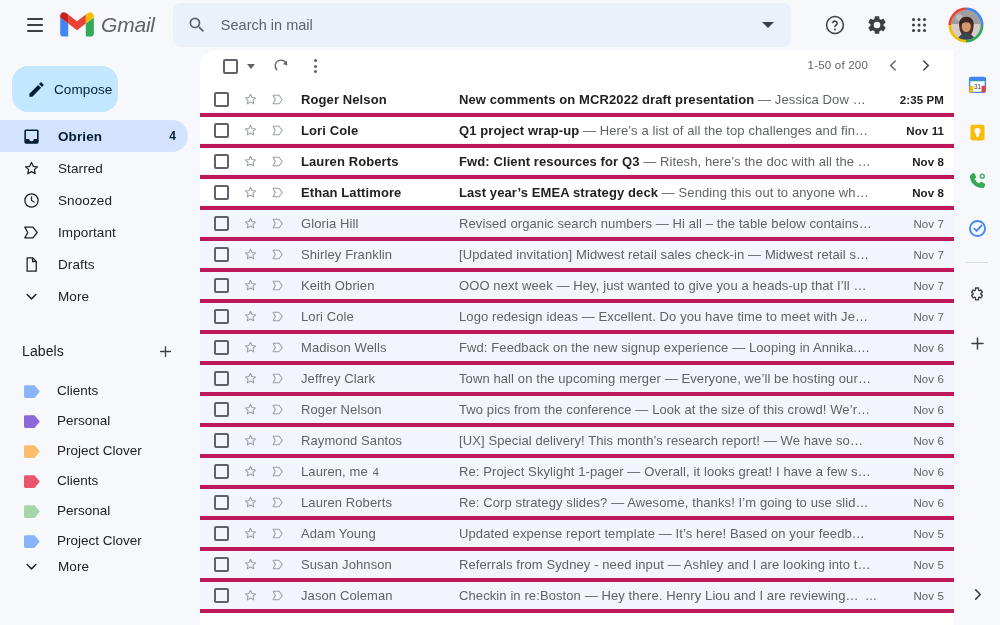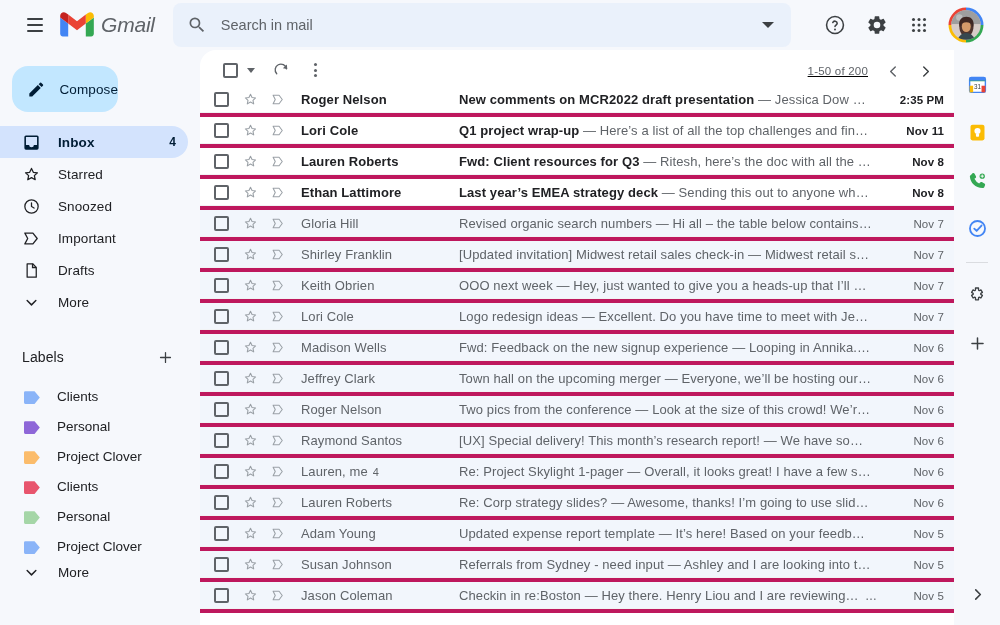--- a/index.html
+++ b/index.html
@@ -53,22 +53,22 @@
 
   
   .body { flex: 1 1 auto; display: flex; min-height: 0; }
 
   
   .sidebar {
     width: 200px; flex: 0 0 200px; background: #f6f8fc;
     padding-top: 8px; overflow: hidden; display: flex; flex-direction: column;
   }
   .compose {
-    margin: 8px 0 14px 12px; width: 106px; height: 46px; border-radius: 16px;
-    background: #c2e7ff; display: flex; align-items: center; gap: 14px;
+    margin: 8px 0 8px 12px; width: 106px; height: 46px; border-radius: 16px;
+    background: #c2e7ff; display: flex; align-items: center; gap: 8px;
     padding-left: 15px; cursor: pointer; border: none;
     font-family: "Liberation Sans", sans-serif;
   }
   .compose-label { font-size: 13.5px; color: #001d35; letter-spacing: .1px; }
 
   .nav-list { padding-right: 12px; }
   .nav-item {
     height: 32px; display: flex; align-items: center;
     border-radius: 0 16px 16px 0; padding-left: 22px; cursor: pointer;
     color: #202124; font-size: 13.5px; gap: 17px; position: relative;
@@ -93,22 +93,22 @@
   }
   .tag { width: 17px; height: 13px; flex: 0 0 auto; }
 
   
   .main {
     flex: 1 1 auto; min-width: 0; background: #fff;
     border-radius: 16px 0 0 0; margin-right: 0;
     display: flex; flex-direction: column; overflow: hidden;
   }
   .toolbar {
-    height: 36px; flex: 0 0 36px; display: flex; align-items: flex-end;
-    padding: 0 14px 0 14px; gap: 0; text-decoration: underline;
+    height: 36px; flex: 0 0 36px; display: flex; align-items: flex-start;
+    padding: 0 14px 0 14px; gap: 0;
   }
   .tb-left { display: flex; align-items: center; gap: 2px; }
   .tb-btn { width: 32px; height: 32px; border-radius: 50%; display: flex; align-items: center;
     justify-content: center; cursor: pointer; }
   .cbox { width: 15px; height: 15px; border: 2px solid #5f6368; border-radius: 2px; }
   .caret { width: 0; height: 0; border-left: 4px solid transparent; border-right: 4px solid transparent;
     border-top: 5px solid #5f6368; margin-left: -1px; cursor: pointer; }
   .dots { display: flex; flex-direction: column; gap: 2.5px; align-items: center; }
   .dots i { width: 3px; height: 3px; background: #5f6368; border-radius: 50%; display: block; }
   .tb-right { margin-left: auto; display: flex; align-items: center; gap: 2px; }
@@ -262,21 +262,21 @@
       </button>
 
       <div class="nav-list">
 
         <div class="nav-item active">
           <span class="nav-ico">
             <svg width="19" height="19" viewBox="0 0 24 24">
                 <path fill="#001d35" d="M19 3H5a2 2 0 00-2 2v14a2 2 0 002 2h14a2 2 0 002-2V5a2 2 0 00-2-2zm0 12h-4a3 3 0 01-6 0H5V5h14v10z"></path>
               </svg>
           </span>
-          <span class="nav-label">Inbox</span>
+          <span class="nav-label">Obrien</span>
           <span class="nav-count">4</span>
         </div>
 
         <div class="nav-item">
           <span class="nav-ico">
             <svg width="19" height="19" viewBox="0 0 24 24">
                 <path fill="none" stroke="#202124" stroke-width="1.6" stroke-linejoin="round" d="M12 4.3l2.3 4.9 5.2.6-3.9 3.6 1.1 5.2-4.7-2.7-4.7 2.7 1.1-5.2-3.9-3.6 5.2-.6z"></path>
               </svg>
           </span>
           <span class="nav-label">Starred</span>

